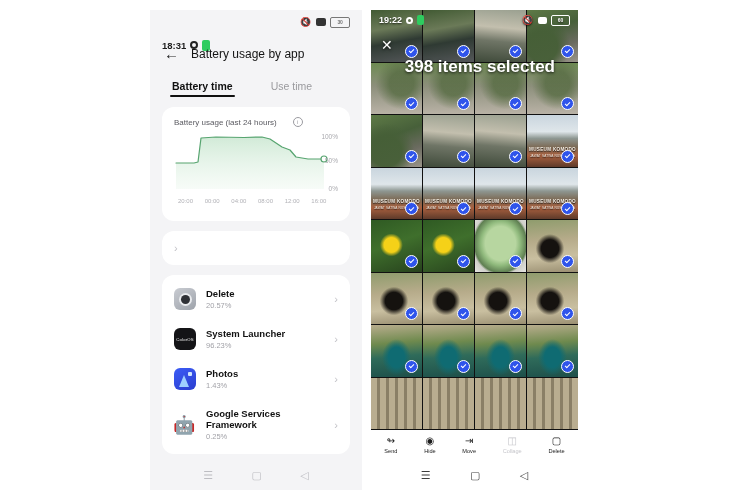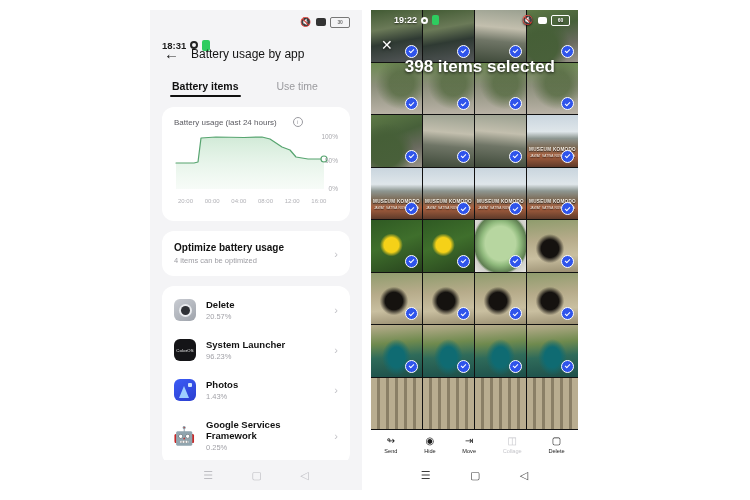--- a/index.html
+++ b/index.html
@@ -93,21 +93,21 @@
     box-sizing:border-box;
   }
   .nav-ic{color:#bdbdc2;font-size:11px;}
 
   
   .phone-right{
     position:absolute;left:371px;top:10px;width:207px;height:480px;
     background:#0d0d0d;overflow:hidden;
   }
   .r-status{
-    position:absolute;top:0;left:15px;right:0;height:20px;z-index:6;
+    position:absolute;top:0;left:0;right:0;height:20px;z-index:6;
     display:flex;align-items:center;padding:0 8px;
     font-size:9px;color:#fff;font-weight:bold;
     text-shadow:0 1px 2px rgba(0,0,0,.7);
   }
   .r-sb-left{display:flex;align-items:center;gap:4px;}
   .r-sb-right{margin-left:auto;display:flex;align-items:center;gap:4px;}
   .r-gear{width:7px;height:7px;border-radius:50%;border:2px solid #fff;box-sizing:border-box;}
   .r-green{width:7px;height:10px;border-radius:2px;background:#2ecc5f;}
   .r-batt{width:17px;height:9px;border:1px solid #fff;border-radius:2px;font-size:5px;display:flex;align-items:center;justify-content:center;}
   .r-cam{width:9px;height:7px;border-radius:2px;background:#fff;}
@@ -198,21 +198,21 @@
         <span class="sb-batt">30</span>
       </span>
     </div>
 
     <div class="topbar">
       <span class="back-arrow">←</span>
       <span class="page-title">Battery usage by app</span>
     </div>
 
     <div class="tabs">
-      <div class="tab active">Battery items</div>
+      <div class="tab active">Battery time</div>
       <div class="tab">Use time</div>
     </div>
 
     <div class="card">
       <div class="card-title">
         <span>Battery usage (last 24 hours)</span>
         <span class="info-dot">i</span>
       </div>
 
       <div class="chart-wrap">
@@ -237,24 +237,20 @@
           <span class="xlab">00:00</span>
           <span class="xlab">04:00</span>
           <span class="xlab">08:00</span>
           <span class="xlab">12:00</span>
           <span class="xlab">16:00</span>
         </div>
       </div>
     </div>
 
     <div class="row-card">
-      <div class="row-main">
-        <div class="row-title">Optimize battery usage</div>
-        <div class="row-sub">4 items can be optimized</div>
-      </div>
       <span class="chev">›</span>
     </div>
 
     <div class="applist">
 
       <div class="app-row">
         <span class="app-icon ic-camera"></span>
         <span class="app-main">
           <span class="app-name" style="display:block">Delete</span>
           <span class="app-pct" style="display:block">20.57%</span>

